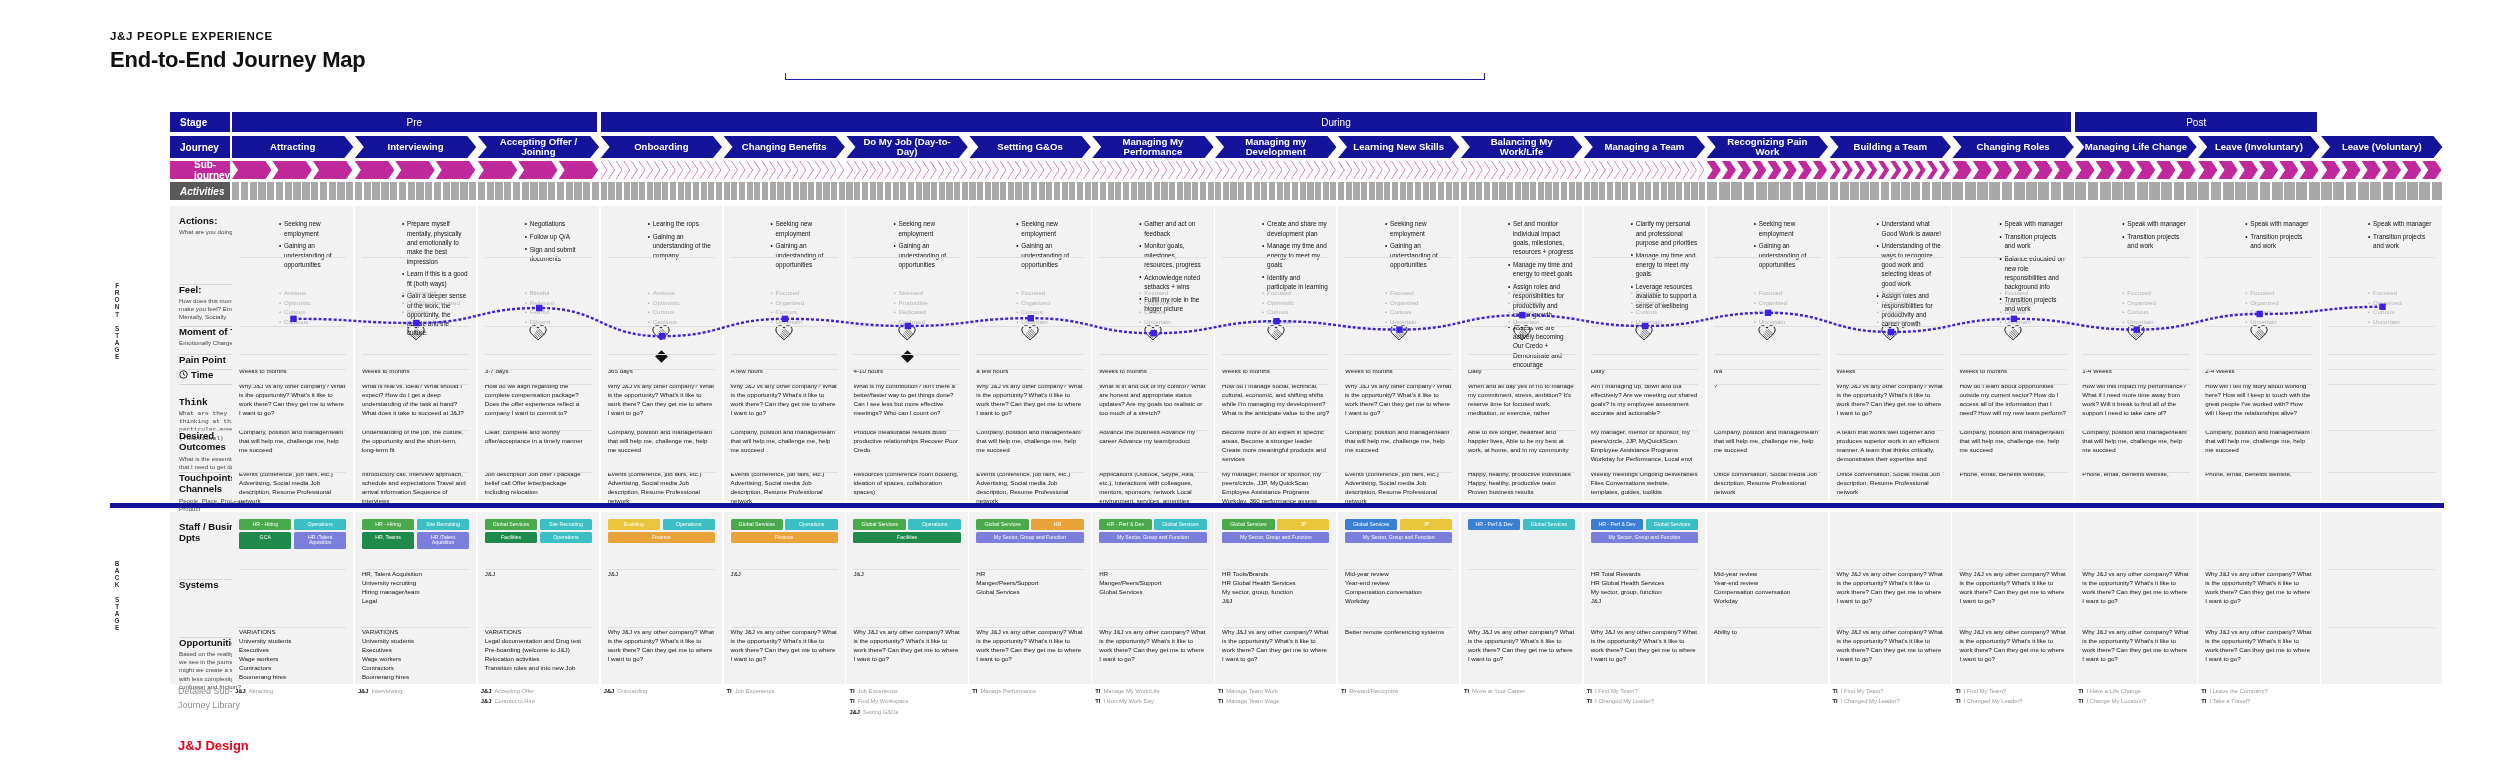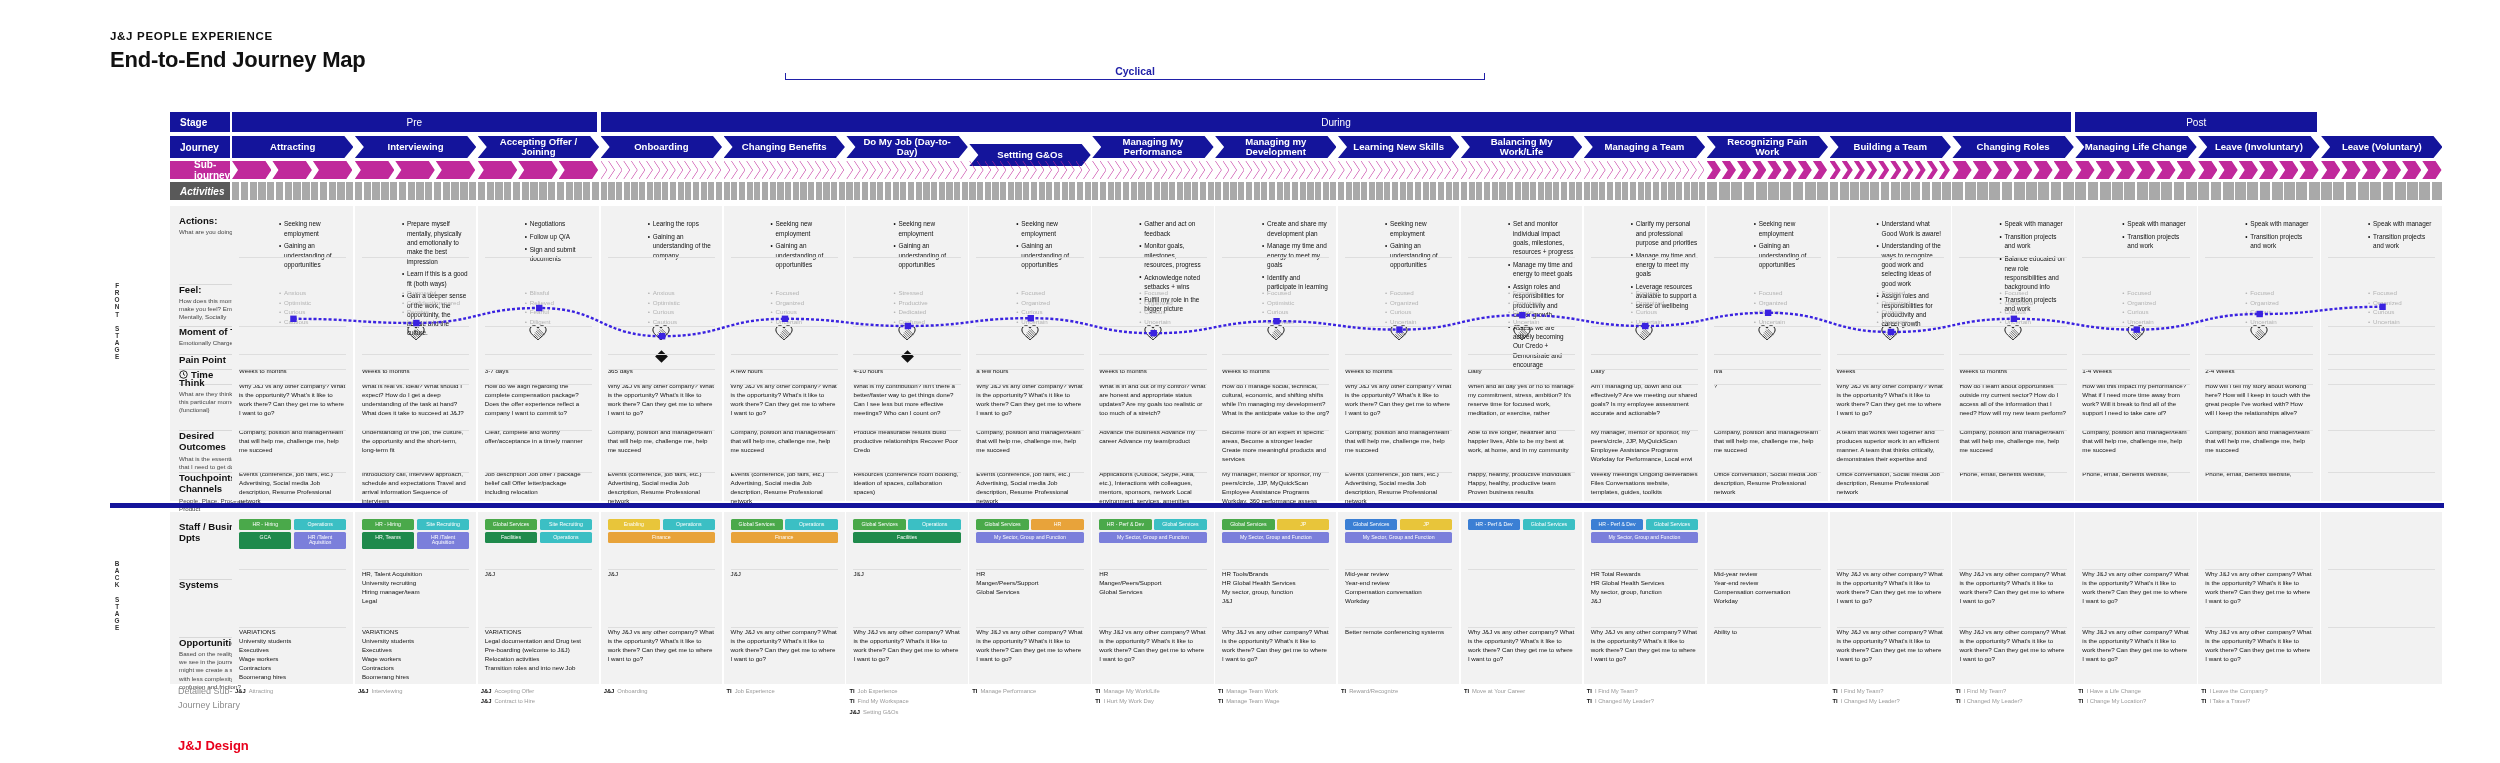--- a/index.html
+++ b/index.html
@@ -105,39 +105,38 @@
 <body>
 
 <div class="page">
 
   <div class="title-block">
     <div class="eyebrow">J&amp;J PEOPLE EXPERIENCE</div>
     <div class="maintitle">End-to-End Journey Map</div>
   </div>
 
   <div class="bracket" id="bracket-cyclical" style="left:785px;top:58px;width:700px;">
-    <div class="blabel">Cyclical</div>
     <div class="bline"></div>
     <div class="btick l"></div>
     <div class="btick r"></div>
   </div>
 
   <div id="rows-host">
       <div class="cell-head lbl" style="left:170px;width:60px;top:112px;position:absolute;">Stage</div>
       <div class="cell-head ctr" style="left:232px;width:364.66666666666663px;top:112px;position:absolute;">Pre</div>
       <div class="cell-head ctr" style="left:600.6666666666666px;width:1470.6666666666665px;top:112px;position:absolute;">During</div>
       <div class="cell-head ctr" style="left:2075.333333333333px;width:241.77777777777777px;top:112px;position:absolute;">Post</div>
       <div class="lbl-journey" style="left:170px;width:60px;top:136px;">Journey</div>
       <div class="chev first" style="left:232px;width:121.38888888888889px;top:136px;">Attracting</div>
       <div class="chev" style="left:354.8888888888889px;width:121.38888888888889px;top:136px;">Interviewing</div>
       <div class="chev" style="left:477.77777777777777px;width:121.38888888888889px;top:136px;">Accepting Offer / Joining</div>
       <div class="chev" style="left:600.6666666666666px;width:121.38888888888889px;top:136px;">Onboarding</div>
       <div class="chev" style="left:723.5555555555555px;width:121.38888888888889px;top:136px;">Changing Benefits</div>
       <div class="chev" style="left:846.4444444444445px;width:121.38888888888889px;top:136px;">Do My Job (Day-to-Day)</div>
-      <div class="chev" style="left:969.3333333333333px;width:121.38888888888889px;top:144px;">Settting G&amp;Os</div>
+      <div class="chev" style="left:969.3333333333333px;width:121.38888888888889px;top:136px;">Settting G&amp;Os</div>
       <div class="chev" style="left:1092.2222222222222px;width:121.38888888888889px;top:136px;">Managing My Performance</div>
       <div class="chev" style="left:1215.111111111111px;width:121.38888888888889px;top:136px;">Managing my Development</div>
       <div class="chev" style="left:1338px;width:121.38888888888889px;top:136px;">Learning New Skills</div>
       <div class="chev" style="left:1460.888888888889px;width:121.38888888888889px;top:136px;">Balancing My Work/Life</div>
       <div class="chev" style="left:1583.7777777777778px;width:121.38888888888889px;top:136px;">Managing a Team</div>
       <div class="chev" style="left:1706.6666666666665px;width:121.38888888888889px;top:136px;">Recognizing Pain Work</div>
       <div class="chev" style="left:1829.5555555555554px;width:121.38888888888889px;top:136px;">Building a Team</div>
       <div class="chev" style="left:1952.4444444444443px;width:121.38888888888889px;top:136px;">Changing Roles</div>
       <div class="chev" style="left:2075.333333333333px;width:121.38888888888889px;top:136px;">Managing Life Change</div>
       <div class="chev" style="left:2198.222222222222px;width:121.38888888888889px;top:136px;">Leave (Involuntary)</div>
@@ -681,21 +680,21 @@
         <div class="lp-h">Pain Point</div>
       </div>
       <div class="lp-rule" style="position:absolute;left:9px;right:8px;top:158px;"></div>
       <div class="lp-blk" style="position:absolute;left:9px;right:8px;top:163px;">
         <div class="lp-h"><span style="display:inline-block;vertical-align:-1px;margin-right:3px;"><svg width="9" height="9" viewBox="0 0 12 12">
               <circle cx="6" cy="6" r="5" fill="none" stroke="#111" stroke-width="1.2"></circle>
               <path d="M6 3.2V6l2 1.2" stroke="#111" stroke-width="1.2" fill="none"></path>
             </svg></span><span>Time</span></div>
       </div>
       <div class="lp-rule" style="position:absolute;left:9px;right:8px;top:173px;"></div>
-      <div class="lp-blk" style="position:absolute;left:9px;right:8px;top:171px;">
+      <div class="lp-blk" style="position:absolute;left:9px;right:8px;top:191px;font-family:Liberation Mono, monospace;">
         <div class="lp-h">Think</div>
         <div class="lp-s">What are they thinking at this particular moment? (functional)</div>
       </div>
       <div class="lp-rule" style="position:absolute;left:9px;right:8px;top:219px;"></div>
       <div class="lp-blk" style="position:absolute;left:9px;right:8px;top:224px;">
         <div class="lp-h">Desired Outcomes</div>
         <div class="lp-s">What is the essential job that I need to get done?</div>
       </div>
       <div class="lp-rule" style="position:absolute;left:9px;right:8px;top:261px;"></div>
       <div class="lp-blk" style="position:absolute;left:9px;right:8px;top:266px;">

